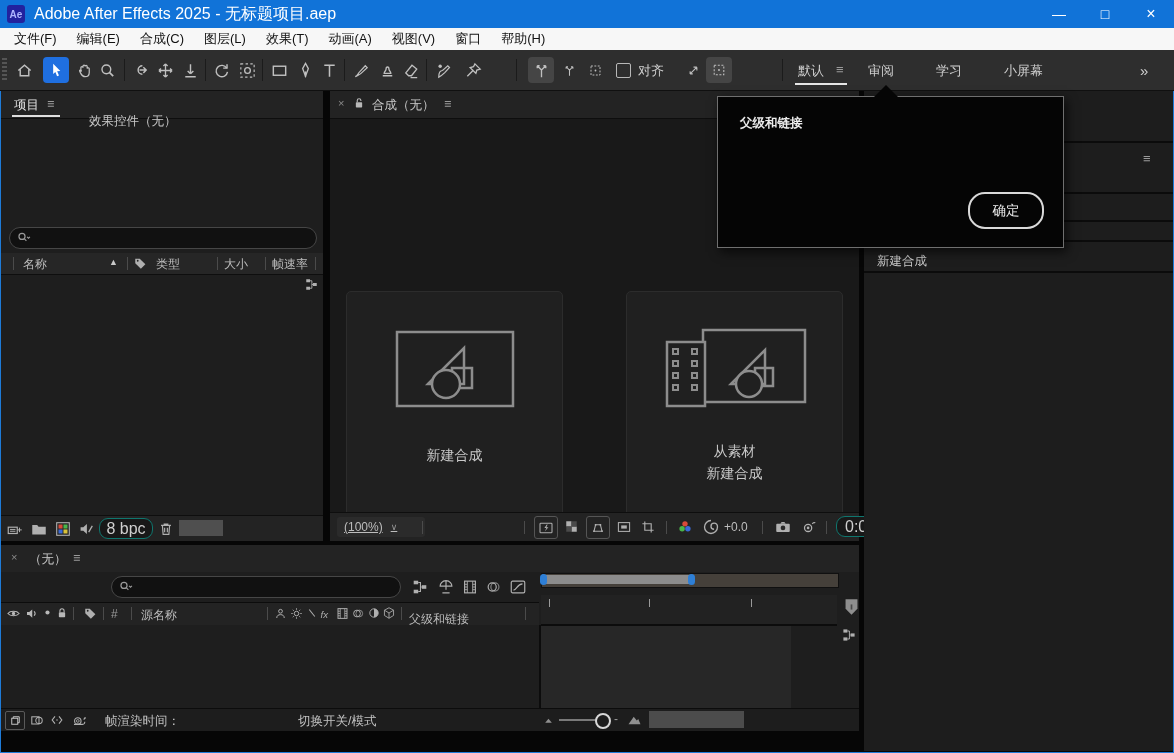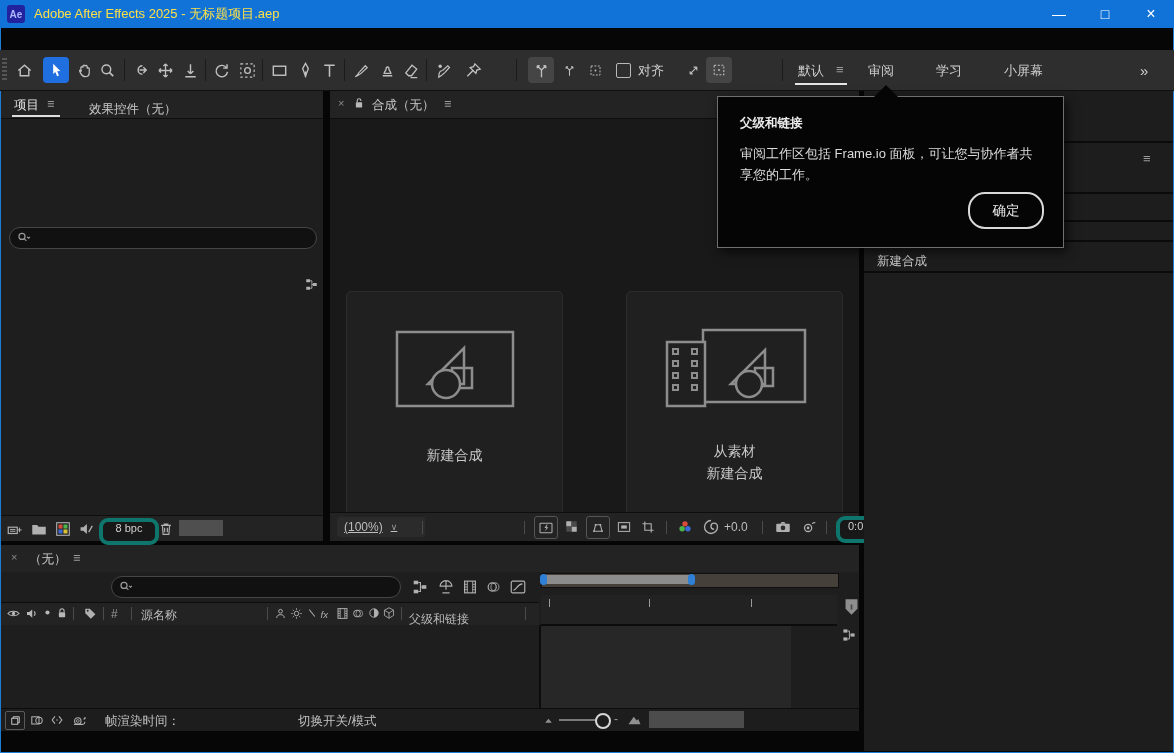--- a/index.html
+++ b/index.html
@@ -6,40 +6,40 @@
   .app{position:relative;width:1174px;height:753px;background:#060606;overflow:hidden;
        font-family:"Liberation Sans","DejaVu Sans",sans-serif;color:#c6c6c6;
        box-shadow:inset 0 0 0 1px #1e7bd8;}
   .abs{position:absolute;}
   .ic{display:inline-flex;align-items:center;justify-content:center;width:18px;height:18px;vertical-align:middle;}
   .ic svg{width:100%;height:100%;display:block;}
   
   .titlebar{left:0;top:0;width:1174px;height:28px;background:#1173d8;display:flex;align-items:center;}
   .aelogo{width:18px;height:18px;margin-left:7px;border-radius:3px;background:#22229e;color:#aeb6ff;
           font-size:10px;font-weight:bold;display:flex;align-items:center;justify-content:center;}
-  .wtitle{margin-left:9px;font-size:13px;color:#fde047;}
+  .wtitle{margin-left:9px;font-size:16px;color:#ffffff;}
   .winbtn{width:46px;height:28px;display:flex;align-items:center;justify-content:center;color:#fff;font-size:14px;}
   
   .menubar{left:0;top:28px;width:1174px;height:22px;background:#f7f7f7;display:flex;align-items:center;}
   .menuitem{padding:0 10px;font-size:13px;color:#111;line-height:22px;}
   
   .toolbar{left:0;top:50px;width:1174px;height:40px;background:#2e2e2e;border-bottom:1px solid #101010;}
   .tool{position:absolute;top:7px;width:26px;height:26px;display:flex;align-items:center;justify-content:center;border-radius:4px;}
   .tool .ic{width:19px;height:19px;}
   .tsep{position:absolute;top:9px;width:1px;height:22px;background:#1b1b1b;}
   .wslabel{position:absolute;top:12px;font-size:13px;color:#cfcfcf;}
   .dim{color:#9a9a9a;}
   
   .panel{background:#1e1e1e;}
   .tabtxt{font-size:12.5px;color:#c9c9c9;}
   .hline{position:absolute;background:#0b0b0b;height:2px;}
   .colsep{position:absolute;top:4px;width:1px;height:13px;background:#4b4b4b;}
   .srch{position:absolute;background:#111;border:1px solid #464646;border-radius:11px;display:flex;align-items:center;}
-  .pillbtn{background:#181818;border:4px solid #0f766e;border-radius:9px;color:#cfcfcf;font-size:11px;
-           display:flex;justify-content:center;}
+  .pillbtn{background:#181818;border:1px solid #0f766e;border-radius:9px;color:#cfcfcf;font-size:16px;
+           display:flex;align-items:center;justify-content:center;}
   .ddl{background:#2b2b2b;border-radius:3px;color:#bdbdbd;font-size:12px;display:flex;align-items:center;padding:0 7px;height:20px;}
   .chev{font-size:9px;color:#9a9a9a;margin-left:8px;}
   
   .tooltip{left:717px;top:96px;width:345px;height:150px;background:#050505;border:1px solid #6f6f6f;
            box-shadow:3px 4px 10px rgba(0,0,0,.65);z-index:50;}
   .tooltip-arrow{left:874px;top:85px;width:0;height:0;border-left:12px solid transparent;border-right:12px solid transparent;
            border-bottom:12px solid #050505;z-index:51;}
   .okbtn{position:absolute;left:250px;top:95px;width:72px;height:33px;border:2px solid #d9d9d9;border-radius:17px;
          background:#050505;color:#ececec;font-size:13.5px;display:flex;align-items:center;justify-content:center;}
   .compbtn{position:absolute;top:200px;width:215px;height:230px;background:#202020;border:1px solid #2c2c2c;border-radius:5px;
@@ -59,20 +59,31 @@
   <div class="abs winbtn" style="left:1036px;top:0;">
       <span>—</span>
     </div>
   <div class="abs winbtn" style="left:1082px;top:0;">
       <span>□</span>
     </div>
   <div class="abs winbtn" style="left:1128px;top:0;font-size:16px;">
       <span>×</span>
     </div>
 
+  <div class="abs menubar">
+    <div class="menuitem" style="margin-left:4px;">文件(F)</div>
+    <div class="menuitem">编辑(E)</div>
+    <div class="menuitem">合成(C)</div>
+    <div class="menuitem">图层(L)</div>
+    <div class="menuitem">效果(T)</div>
+    <div class="menuitem">动画(A)</div>
+    <div class="menuitem">视图(V)</div>
+    <div class="menuitem">窗口</div>
+    <div class="menuitem">帮助(H)</div>
+  </div>
 
   <div class="abs toolbar">
     <div class="abs" style="left:2px;top:8px;width:5px;height:24px;background:repeating-linear-gradient(#555 0 2px,transparent 2px 4px);"></div>
     <div class="tool" style="left:11px;">
         <span class="ic">
           <svg viewBox="0 0 20 20">
             <path d="M3.5 10 L10 4.5 L16.5 10 M5.5 9 V15.5 H14.5 V9" fill="none" stroke="#c0c0c0" stroke-width="1.5"></path>
           </svg>
         </span>
       </div>
@@ -247,29 +258,47 @@
     <div class="wslabel" style="left:936px;">学习</div>
     <div class="wslabel" style="left:1004px;">小屏幕</div>
     <div class="wslabel" style="left:1140px;font-size:15px;">»</div>
   </div>
 
   <div class="abs panel" style="left:1px;top:91px;width:322px;height:449px;">
     <div class="abs" style="left:0;top:0;width:322px;height:27px;background:#232323;border-bottom:1px solid #0e0e0e;">
       <span class="abs tabtxt" style="left:13px;top:6px;color:#e0e0e0;font-family:Liberation Mono, monospace;">项目</span>
       <span class="abs tabtxt" style="left:46px;top:6px;color:#9a9a9a;">≡</span>
       <span class="abs" style="left:11px;top:24px;width:48px;height:2px;background:#dedede;"></span>
-      <span class="abs tabtxt dim" style="left:88px;top:10px;">效果控件（无）</span>
+      <span class="abs tabtxt dim" style="left:88px;top:22px;">效果控件（无）</span>
     </div>
     <div class="srch" style="left:8px;top:136px;width:306px;height:20px;">
       <span class="ic" style="width:16px;height:16px;margin-left:6px;">
           <svg viewBox="0 0 20 20">
             <circle cx="7.5" cy="8" r="3.8" fill="none" stroke="#9a9a9a" stroke-width="1.5"></circle>
             <path d="M10.3 10.8 L13 13.5 M13.8 8.5 l1.8 1.8 1.8 -1.8" fill="none" stroke="#9a9a9a" stroke-width="1.4"></path>
           </svg>
         </span>
+    </div>
+    <div class="abs" style="left:0;top:162px;width:322px;height:21px;background:#262626;border-bottom:1px solid #0e0e0e;font-size:12px;color:#bdbdbd;">
+      <span class="colsep" style="left:12px;"></span>
+      <span class="abs" style="left:22px;top:3px;">名称</span>
+      <span class="abs" style="left:108px;top:4px;font-size:9px;color:#c9c9c9;">▲</span>
+      <span class="colsep" style="left:126px;"></span>
+      <span class="ic abs" style="left:132px;top:3px;width:15px;height:15px;">
+          <svg viewBox="0 0 20 20">
+            <path d="M3 9.5 V3.5 H9 L16.5 11 L10.5 17 Z" fill="#b0b0b0"></path>
+            <circle cx="6.3" cy="6.3" r="1.2" fill="#232323"></circle>
+          </svg>
+        </span>
+      <span class="abs" style="left:155px;top:3px;">类型</span>
+      <span class="colsep" style="left:216px;"></span>
+      <span class="abs" style="left:223px;top:3px;">大小</span>
+      <span class="colsep" style="left:264px;"></span>
+      <span class="abs" style="left:271px;top:3px;">帧速率</span>
+      <span class="colsep" style="left:314px;"></span>
     </div>
     <span class="ic abs" style="left:303px;top:186px;width:15px;height:15px;">
         <svg viewBox="0 0 20 20">
           <rect x="3" y="3" width="5" height="4" fill="#b0b0b0"></rect>
           <rect x="12" y="8" width="5" height="4" fill="#b0b0b0"></rect>
           <rect x="3" y="13" width="5" height="4" fill="#b0b0b0"></rect>
           <path d="M8 5 h2.5 v10 h-2.5 M10.5 10 h1.5" fill="none" stroke="#b0b0b0" stroke-width="1.2"></path>
         </svg>
       </span>
     <div class="abs" style="left:0;top:424px;width:322px;height:25px;background:#232323;border-top:1px solid #0e0e0e;">
@@ -659,19 +688,18 @@
             <path d="M2 15 L9 5 L13 10 L15 8 L18 15 Z" fill="#909090"></path>
           </svg>
         </span>
       <div class="abs" style="left:648px;top:2px;width:95px;height:17px;background:#4c4c4c;"></div>
     </div>
   </div>
 
   <div class="abs tooltip-arrow"></div>
   <div class="abs tooltip">
     <div class="abs" style="left:22px;top:18px;font-size:12.5px;font-weight:bold;color:#ececec;">父级和链接</div>
-    <div class="abs" style="left:22px;top:46px;width:302px;font-size:13px;line-height:21px;color:#dcdcdc;">审阅工作区包括 Frame.io 面板，可让您与协作者共享您的工作。</div>
     <div class="okbtn">
         <span>确定</span>
       </div>
   </div>
 
 </div>
 
 </body></html>

